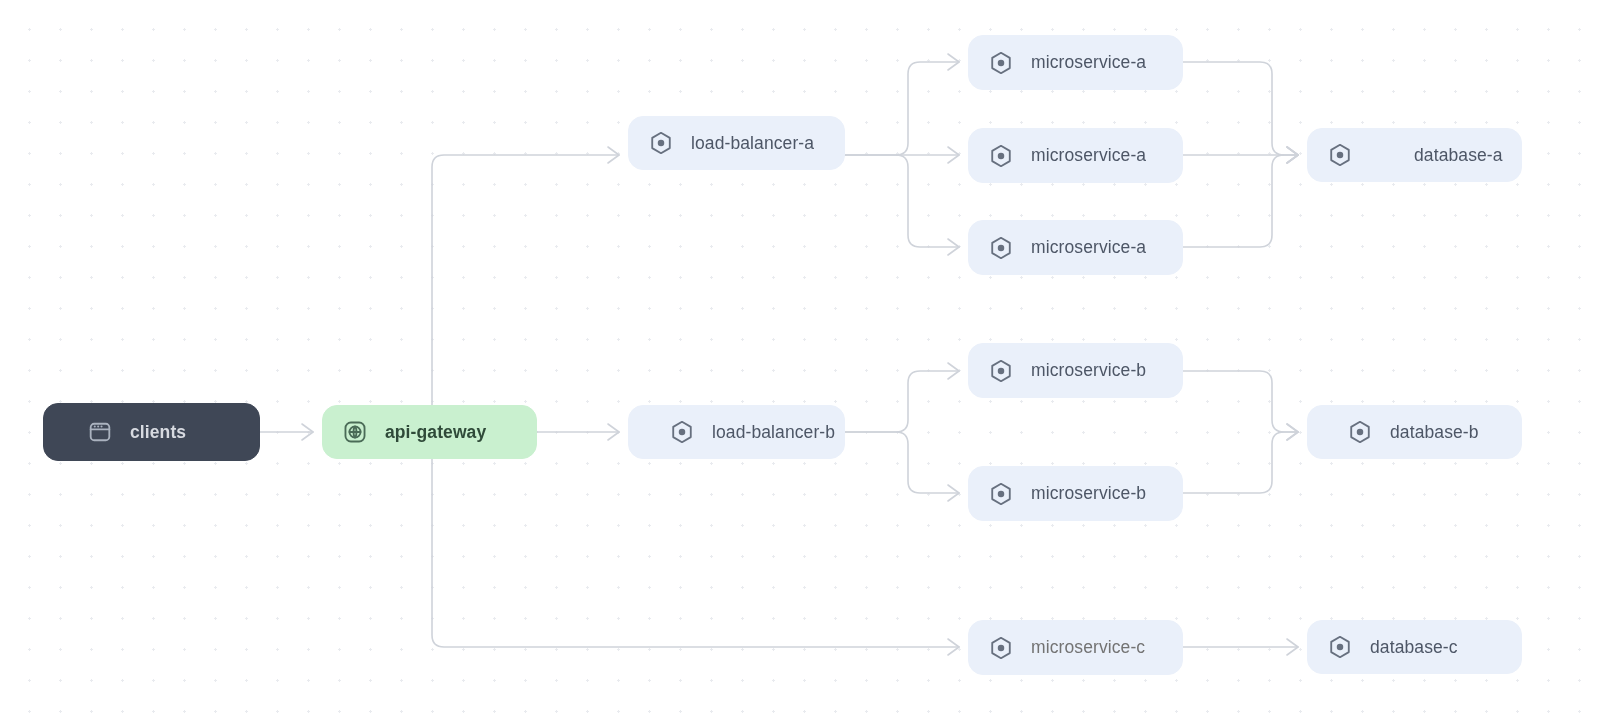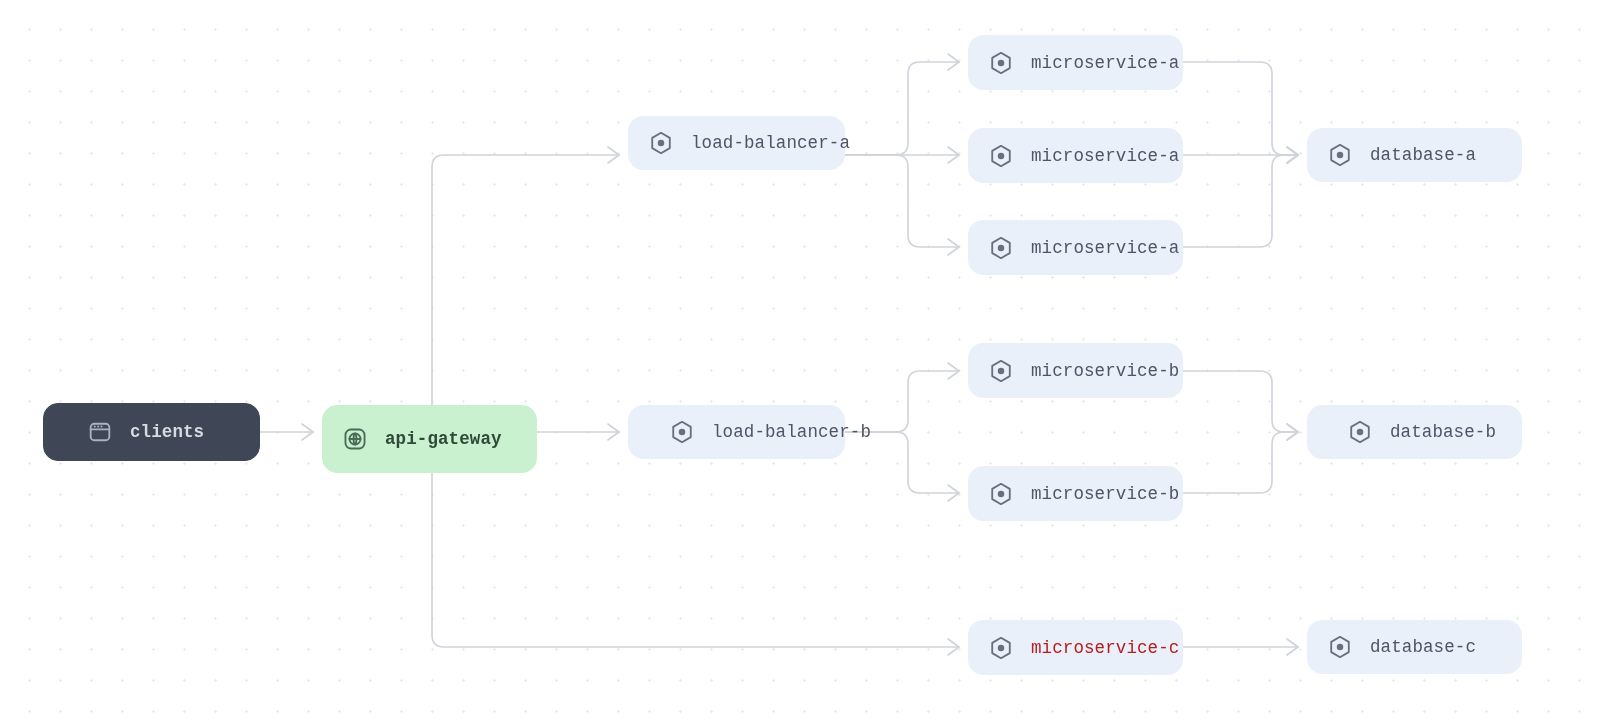--- a/index.html
+++ b/index.html
@@ -26,21 +26,20 @@
     pointer-events: none;
   }
   .node {
     position: absolute;
     display: flex;
     align-items: center;
     box-sizing: border-box;
     border-radius: 15px;
     padding-left: 18px;
     gap: 17px;
-    font-family: Liberation Mono, monospace;
   }
   .node-label {
     font-size: 17.5px;
     letter-spacing: 0.1px;
     white-space: nowrap;
   }
   .node-icon {
     display: flex;
     align-items: center;
     justify-content: center;
@@ -143,21 +142,21 @@
           <svg viewBox="0 0 24 24" width="26" height="26" fill="none" stroke="#aab2bf" stroke-width="1.7" stroke-linecap="round" stroke-linejoin="round">
             <rect x="3.4" y="4.4" width="17.2" height="15.2" rx="3.2"></rect>
             <path d="M3.4 9.6 H20.6"></path>
             <circle cx="7.2" cy="7" r="0.95" fill="#aab2bf" stroke="none"></circle>
             <circle cx="10.3" cy="7" r="0.95" fill="#aab2bf" stroke="none"></circle>
             <circle cx="13.4" cy="7" r="0.95" fill="#aab2bf" stroke="none"></circle>
           </svg>
         </span>
         <span class="node-label" style="color: rgb(215, 218, 224);">clients</span>
       </div>
-      <div class="node kind-gateway" style="left: 322px; top: 405px; width: 215px; height: 68px; background: rgb(201, 240, 207); border-color: rgb(201, 240, 207);">
+      <div class="node kind-gateway" style="left: 322px; top: 405px; width: 215px; height: 54px; background: rgb(201, 240, 207); border-color: rgb(201, 240, 207);">
         <span class="node-icon">
           <svg viewBox="0 0 24 24" width="26" height="26" fill="none" stroke="#4a6b57" stroke-width="1.7" stroke-linecap="round" stroke-linejoin="round">
             <rect x="3.2" y="3.2" width="17.6" height="17.6" rx="5"></rect>
             <circle cx="12" cy="12" r="5.1"></circle>
             <path d="M6.9 12 H17.1"></path>
             <path d="M12 6.9 C13.8 8.6 13.8 15.4 12 17.1 C10.2 15.4 10.2 8.6 12 6.9 Z"></path>
           </svg>
         </span>
         <span class="node-label" style="color: rgb(47, 74, 57);">api-gateway</span>
       </div>
@@ -224,30 +223,30 @@
         </span>
         <span class="node-label" style="color: rgb(77, 86, 102);">microservice-b</span>
       </div>
       <div class="node kind-service" style="left: 968px; top: 620px; width: 215px; height: 55px; background: rgb(234, 240, 250); border-color: rgb(234, 240, 250);">
         <span class="node-icon">
           <svg viewBox="0 0 24 24" width="26" height="26" fill="none" stroke="#67707f" stroke-width="1.7" stroke-linecap="round" stroke-linejoin="round">
             <path d="M12 2.6 20.1 7.3 20.1 16.7 12 21.4 3.9 16.7 3.9 7.3 Z"></path>
             <circle cx="12" cy="12" r="3" fill="#67707f" stroke="none"></circle>
           </svg>
         </span>
-        <span class="node-label" style="color: #b91c1c;">microservice-c</span>
+        <span class="node-label" style="color: #737373;">microservice-c</span>
       </div>
       <div class="node kind-service" style="left: 1307px; top: 128px; width: 215px; height: 54px; background: rgb(234, 240, 250); border-color: rgb(234, 240, 250);">
         <span class="node-icon">
           <svg viewBox="0 0 24 24" width="26" height="26" fill="none" stroke="#67707f" stroke-width="1.7" stroke-linecap="round" stroke-linejoin="round">
             <path d="M12 2.6 20.1 7.3 20.1 16.7 12 21.4 3.9 16.7 3.9 7.3 Z"></path>
             <circle cx="12" cy="12" r="3" fill="#67707f" stroke="none"></circle>
           </svg>
         </span>
-        <span class="node-label" style="color: rgb(77, 86, 102);">database-a</span>
+        <span class="node-label" style="color: rgb(77, 86, 102); margin-left: 44px;">database-a</span>
       </div>
       <div class="node kind-service" style="left: 1307px; top: 405px; width: 215px; height: 54px; background: rgb(234, 240, 250); border-color: rgb(234, 240, 250); padding-left: 38px;">
         <span class="node-icon">
           <svg viewBox="0 0 24 24" width="26" height="26" fill="none" stroke="#67707f" stroke-width="1.7" stroke-linecap="round" stroke-linejoin="round">
             <path d="M12 2.6 20.1 7.3 20.1 16.7 12 21.4 3.9 16.7 3.9 7.3 Z"></path>
             <circle cx="12" cy="12" r="3" fill="#67707f" stroke="none"></circle>
           </svg>
         </span>
         <span class="node-label" style="color: rgb(77, 86, 102);">database-b</span>
       </div>

